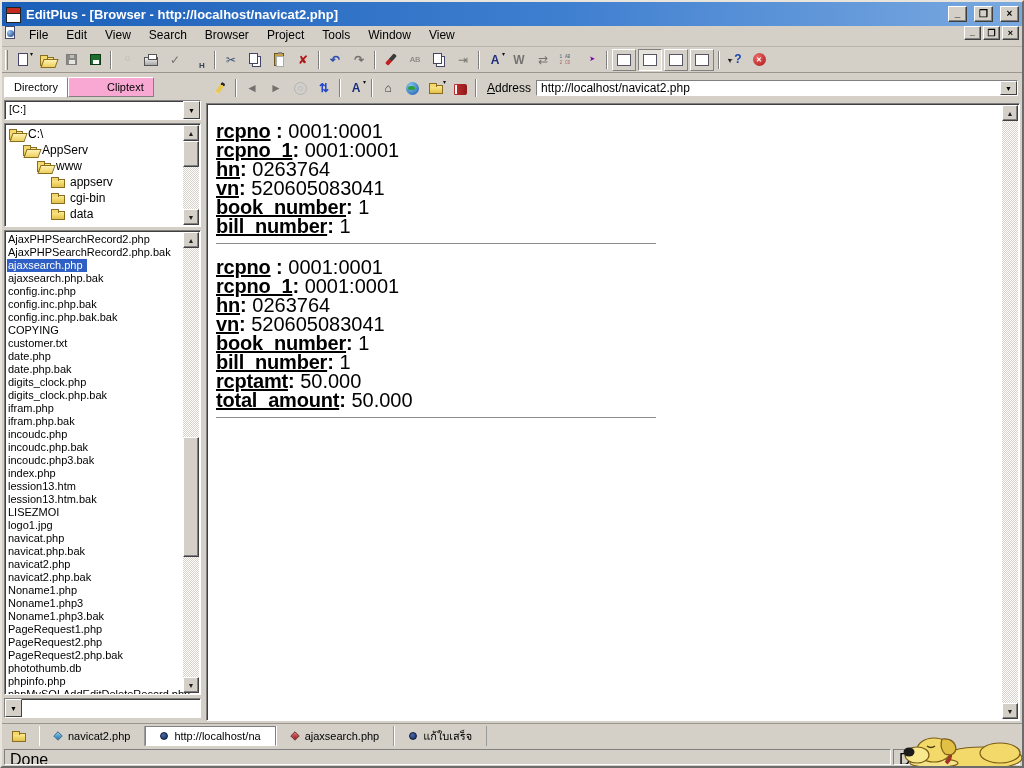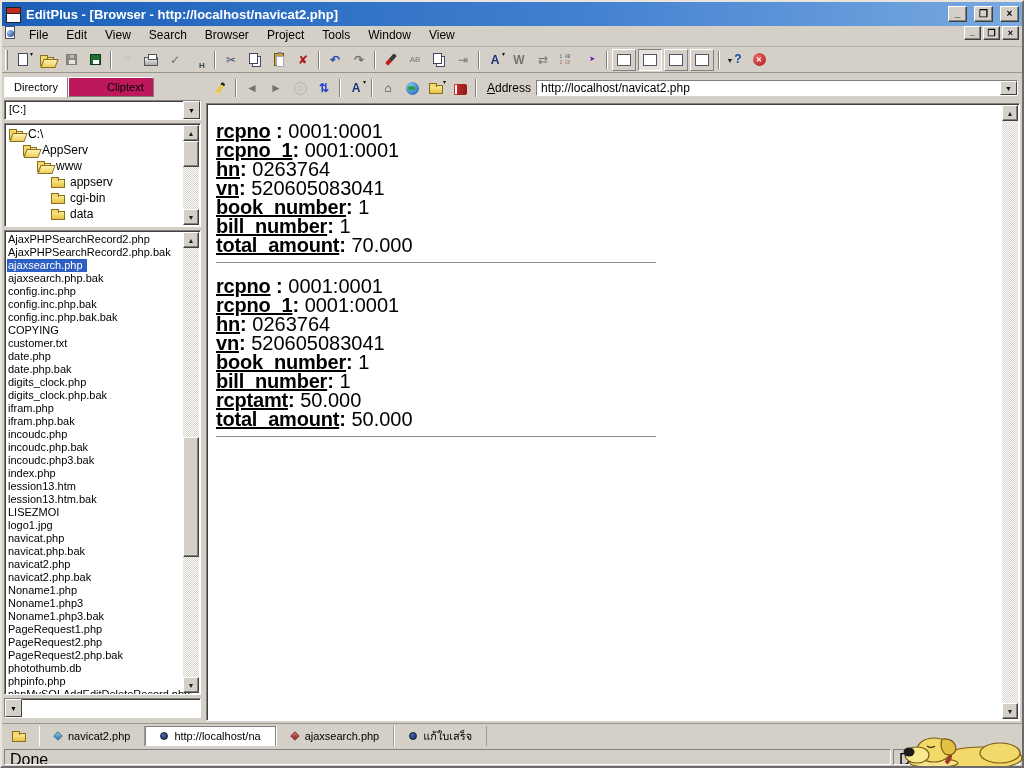--- a/index.html
+++ b/index.html
@@ -83,21 +83,21 @@
   .s-help::after{content:"?";position:absolute;right:2px;top:0;font:bold 12px/13px "Liberation Sans",sans-serif;color:#1646b4;}
   .s-pencil{width:4px;height:13px;background:linear-gradient(#223 20%,#e8c84f 20% 85%,#f3d0a0 85%);transform:rotate(35deg);border-radius:1px;}
 
   
   .workspace{flex:1;display:flex;min-height:0;}
   .left{width:201px;flex:none;display:flex;flex-direction:column;padding:2px 1px 2px 2px;}
   .ptabs{height:22px;display:flex;align-items:flex-end;flex:none;}
   .ptab{padding:3px 9px 3px;border:1px solid;border-color:#fff #808080 #d4d0c8 #fff;border-radius:2px 2px 0 0;
     background:#ffffff;font-size:11px;}
   .ptab.active{position:relative;z-index:2;padding-bottom:4px;margin-bottom:-1px;}
-  .ptab.inactive{border-bottom-color:#808080;background:#be185d;padding-left:38px;}
+  .ptab.inactive{border-bottom-color:#808080;background:#f9a8d4;padding-left:38px;}
   .combo{height:20px;display:flex;flex:none;background:#fff;border:1px solid;border-color:#808080 #fff #fff #808080;
     box-shadow:inset 1px 1px 0 #404040;margin:3px 1px 3px 0;}
   .combo-text{flex:1;padding:2px 4px;font-size:11px;white-space:nowrap;overflow:hidden;}
   .combo-btn{width:17px;background:#d4d0c8;border:1px solid;border-color:#fff #404040 #404040 #fff;
     display:flex;align-items:center;justify-content:center;font-size:7px;padding:0;}
   .boxwhite{background:#fff;border:1px solid;border-color:#808080 #fff #fff #808080;box-shadow:inset 1px 1px 0 #404040;position:relative;overflow:hidden;}
   .tree{height:104px;flex:none;margin:0 1px 3px 0;padding:2px 18px 2px 2px;}
   .tree-row{height:16px;display:flex;align-items:center;gap:5px;font-size:12px;white-space:nowrap;}
   .filelist{flex:1;margin:0 1px 0 0;padding:2px 18px 0 2px;}
   .file-row{height:13px;line-height:13px;font-size:11px;white-space:nowrap;padding:0 1px;}
@@ -404,21 +404,20 @@
       <div class="content boxwhite">
         <div class="page">
           <div id="records">
               <div class="record">
                 <div class="rline"><span class="rlabel">rcpno</span><span class="rsep"> : </span><span class="rval">0001:0001</span></div>
                 <div class="rline"><span class="rlabel">rcpno_1</span><span class="rsep">: </span><span class="rval">0001:0001</span></div>
                 <div class="rline"><span class="rlabel">hn</span><span class="rsep">: </span><span class="rval">0263764</span></div>
                 <div class="rline"><span class="rlabel">vn</span><span class="rsep">: </span><span class="rval">520605083041</span></div>
                 <div class="rline"><span class="rlabel">book_number</span><span class="rsep">: </span><span class="rval">1</span></div>
                 <div class="rline"><span class="rlabel">bill_number</span><span class="rsep">: </span><span class="rval">1</span></div>
-                <div class="rline"><span class="rlabel">total_amount</span><span class="rsep">: </span><span class="rval">70.000</span></div>
               </div>
               <div class="hr"></div>
               <div class="record">
                 <div class="rline"><span class="rlabel">rcpno</span><span class="rsep"> : </span><span class="rval">0001:0001</span></div>
                 <div class="rline"><span class="rlabel">rcpno_1</span><span class="rsep">: </span><span class="rval">0001:0001</span></div>
                 <div class="rline"><span class="rlabel">hn</span><span class="rsep">: </span><span class="rval">0263764</span></div>
                 <div class="rline"><span class="rlabel">vn</span><span class="rsep">: </span><span class="rval">520605083041</span></div>
                 <div class="rline"><span class="rlabel">book_number</span><span class="rsep">: </span><span class="rval">1</span></div>
                 <div class="rline"><span class="rlabel">bill_number</span><span class="rsep">: </span><span class="rval">1</span></div>
                 <div class="rline"><span class="rlabel">rcptamt</span><span class="rsep">: </span><span class="rval">50.000</span></div>

